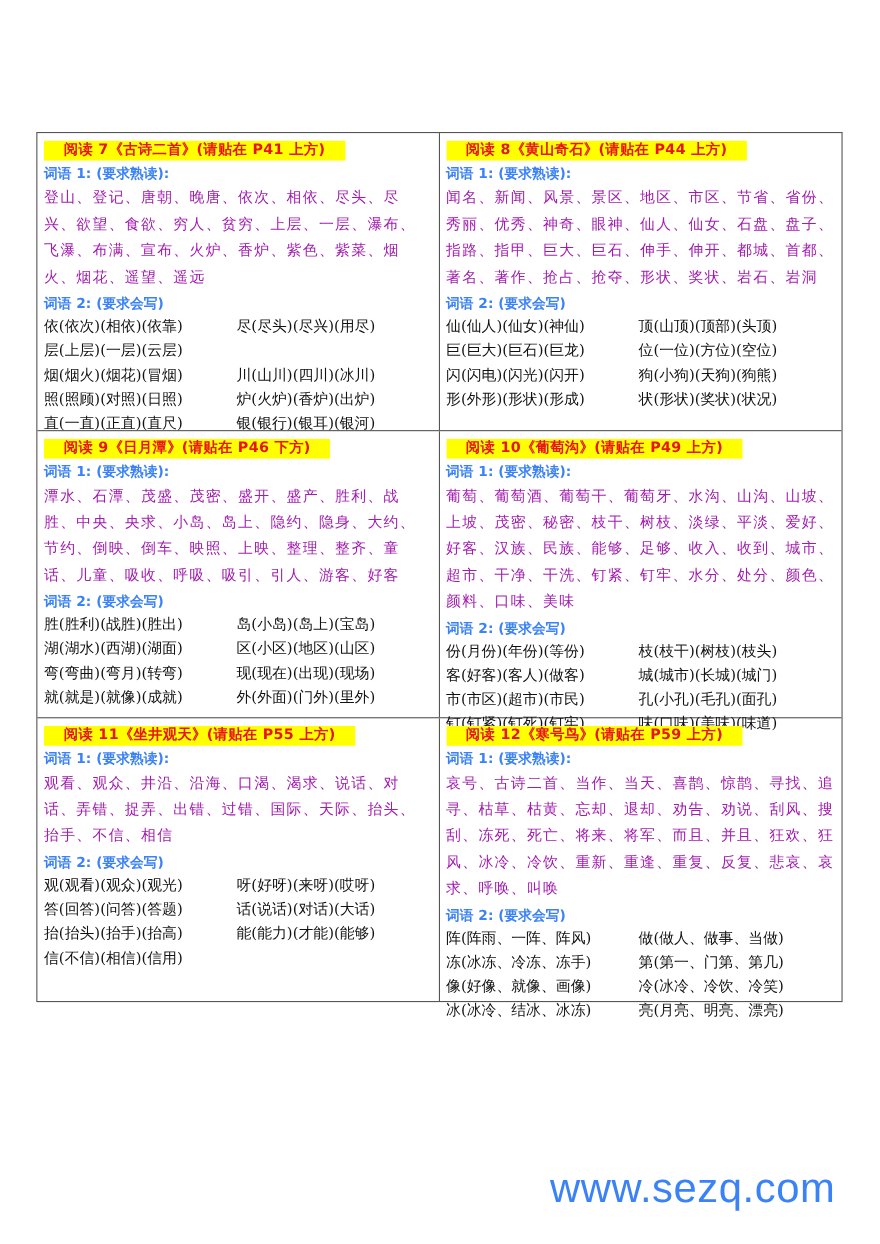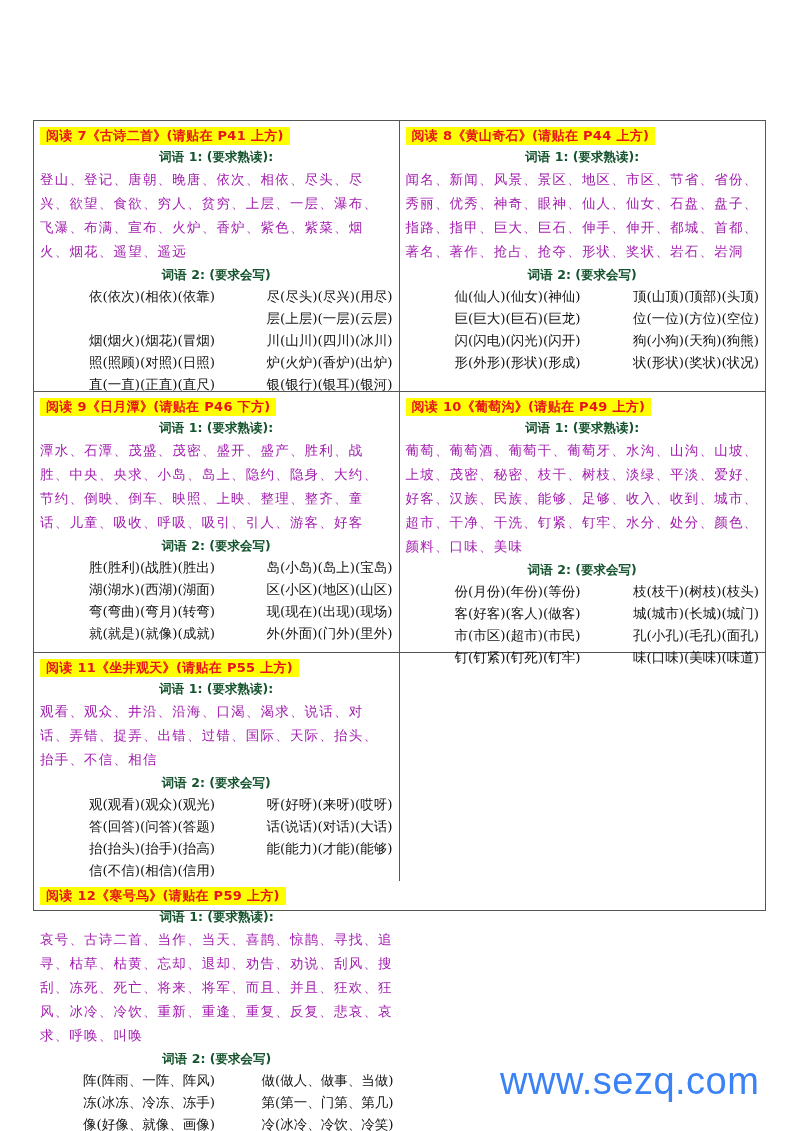--- a/index.html
+++ b/index.html
@@ -9,38 +9,37 @@
       color: #111;
     }
     .sheet {
       position: absolute; left: 33px; top: 120px; width: 733px;
       border: 1px solid #555; box-sizing: border-box;
     }
     .row { display: flex; border-bottom: 1px solid #555; }
     .row:last-child { border-bottom: none; }
     .row.r1 { height: 270px; }
     .row.r2 { height: 260px; }
-    .row.r3 { height: 257px; flex-direction: column; }
+    .row.r3 { height: 257px; }
     .cell { width: 50%; box-sizing: border-box; padding: 4px 6px 0 6px; }
     .cell.left { border-right: 1px solid #555; }
     .title {
       display: inline-block; background: #ffff00; color: #e8141c;
-      font-weight: bold; font-size: 13px; line-height: 18px; padding: 0 6px;
+      font-weight: bold; font-size: 13px; line-height: 18px; padding: 0 18px;
       letter-spacing: 0.3px;
     }
     .sec {
-      color: #14532d; font-weight: bold; font-size: 12.5px; line-height: 20px;
+      color: #3b82f6; font-weight: bold; font-size: 12.5px; line-height: 20px;
       margin-top: 2px;
-      text-align: center;
     }
     .words {
       font-size: 13.5px; line-height: 24px; letter-spacing: 1.2px;
       font-family: "DejaVu Serif", "Liberation Serif", serif; color: #a21caf;
     }
-    .pairs { font-family: "DejaVu Serif", "Liberation Serif", serif; font-size: 13.5px; text-align: right; }
+    .pairs { font-family: "DejaVu Serif", "Liberation Serif", serif; font-size: 13.5px; }
     .pair-row { display: flex; line-height: 22px; }
     .pair-row span { display: block; white-space: nowrap; }
     .pair-row .a { width: 175px; }
     .pair-row .b { flex: 1; }
     .watermark {
       position: absolute; left: 500px; top: 1060px; font-size: 38px;
       color: #3b82f6; font-family: "Liberation Sans", sans-serif; letter-spacing: 0.5px;
     }
   </style>
 </head>

